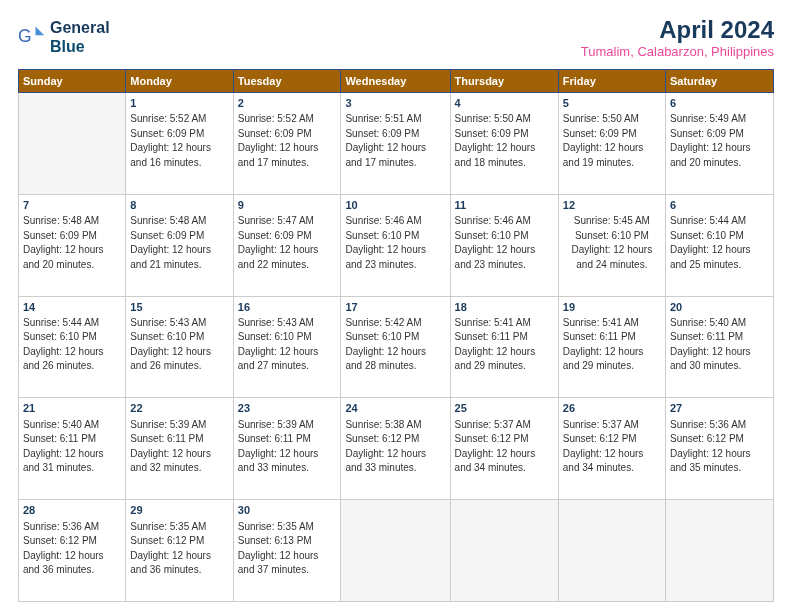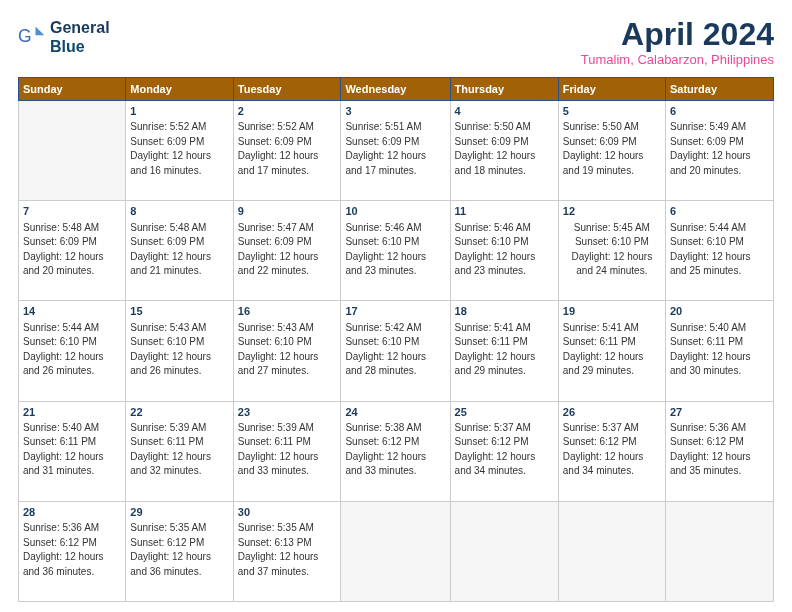--- a/index.html
+++ b/index.html
@@ -38,21 +38,21 @@
       color: #0c4a6e;
     }
     .logo-icon {
       width: 28px;
       height: 28px;
     }
     .title-section {
       text-align: right;
     }
     .month-title {
-      font-size: 32px;
+      font-size: 24px;
       font-weight: bold;
       color: #1a3a5c;
       line-height: 1;
     }
     .location {
       font-size: 13px;
       color: #ec4899;
       margin-top: 2px;
     }
     .calendar {

